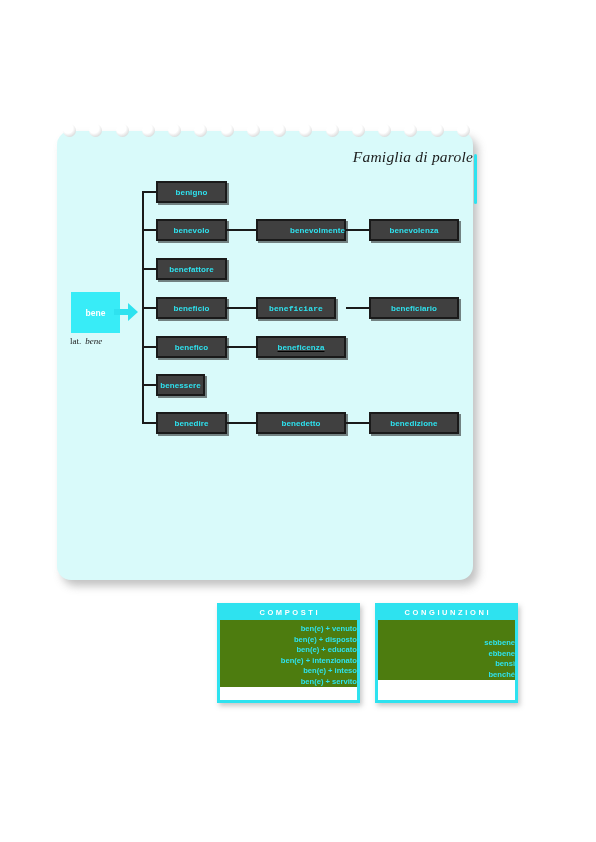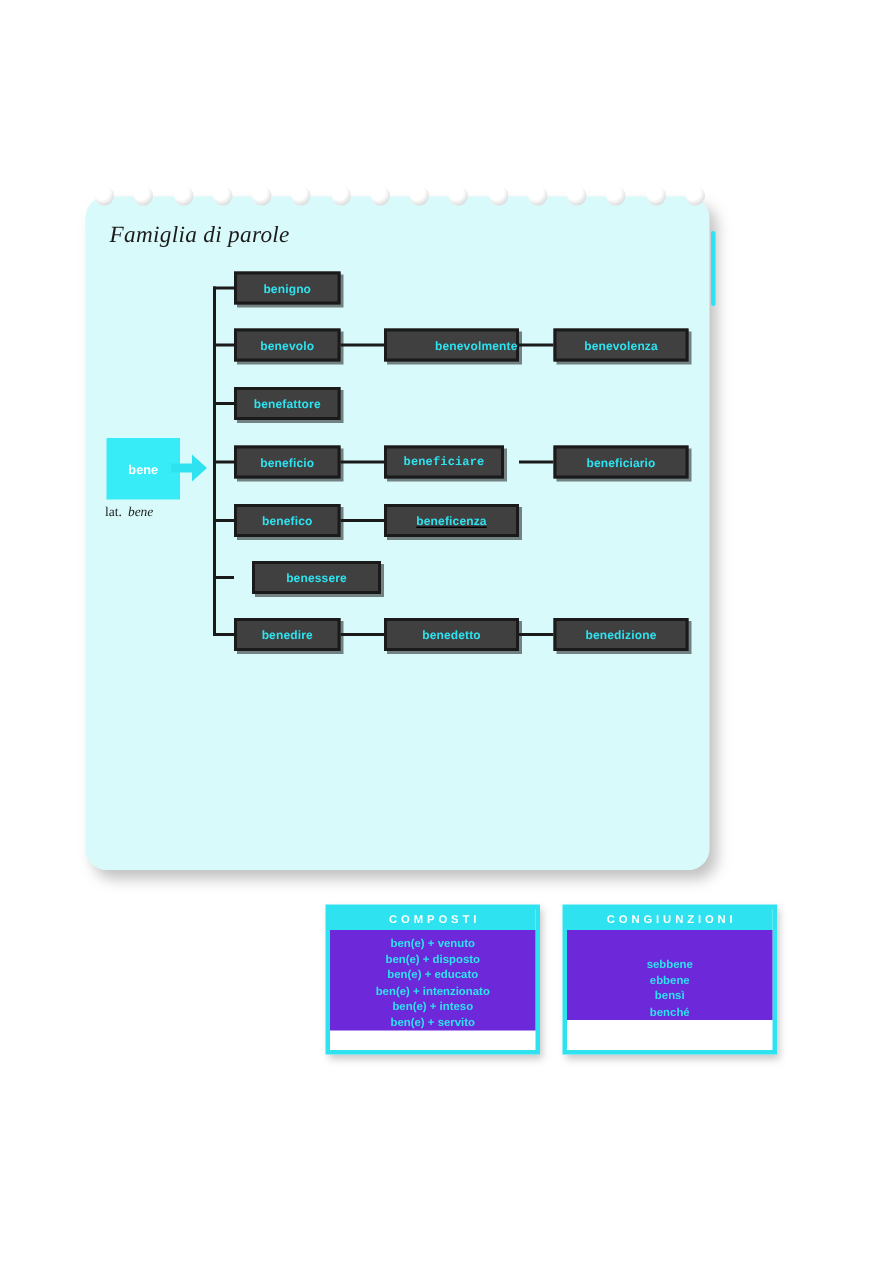--- a/index.html
+++ b/index.html
@@ -51,24 +51,24 @@
     top: 23px;
     width: 3px;
     height: 50px;
     background: #2ee2ef;
     border-radius: 2px;
   }
 
   
   #title {
     position: absolute;
-    left: 16px;
+    left: 0;
     top: 17px;
     width: 416px;
-    text-align: left;
+    text-align: right;
     font-family: "Liberation Serif", serif;
     font-style: italic;
     font-size: 15.5px;
     color: #1c1c1c;
     letter-spacing: 0.2px;
   }
 
   
   #diagram {
     position: absolute;
@@ -165,22 +165,22 @@
     background: #2ee2ef;
     color: #ffffff;
     font-size: 7.5px;
     font-weight: bold;
     letter-spacing: 2.6px;
     text-align: center;
     padding: 2px 0 3px 0;
     text-indent: 2.6px;
   }
   .panel-body {
-    background: #6d28d9;
-    text-align: center;
+    background: #4d7c0f;
+    text-align: right;
     padding-top: 4px;
   }
   .panel-body div {
     color: #2ee2ef;
     font-size: 7.6px;
     font-weight: bold;
     line-height: 10.5px;
     white-space: nowrap;
   }
   #panel-composti { left: 160px; top: 472px; width: 143px; height: 100px; }
@@ -269,21 +269,21 @@
         </div>
         <div class="wbox" style="left: 312px; top: 166px; width: 90px; height: 22px;">
           <span>beneficiario</span>
         </div>
         <div class="wbox" style="left: 99px; top: 205px; width: 71px; height: 22px;">
           <span>benefico</span>
         </div>
         <div class="wbox" style="left: 199px; top: 205px; width: 90px; height: 22px; text-decoration: underline;">
           <span>beneficenza</span>
         </div>
-        <div class="wbox" style="left: 111px; top: 243px; width: 86px; height: 22px;">
+        <div class="wbox" style="left: 99px; top: 243px; width: 49px; height: 22px;">
           <span>benessere</span>
         </div>
         <div class="wbox" style="left: 99px; top: 281px; width: 71px; height: 22px;">
           <span>benedire</span>
         </div>
         <div class="wbox" style="left: 199px; top: 281px; width: 90px; height: 22px;">
           <span>benedetto</span>
         </div>
         <div class="wbox" style="left: 312px; top: 281px; width: 90px; height: 22px;">
           <span>benedizione</span>

